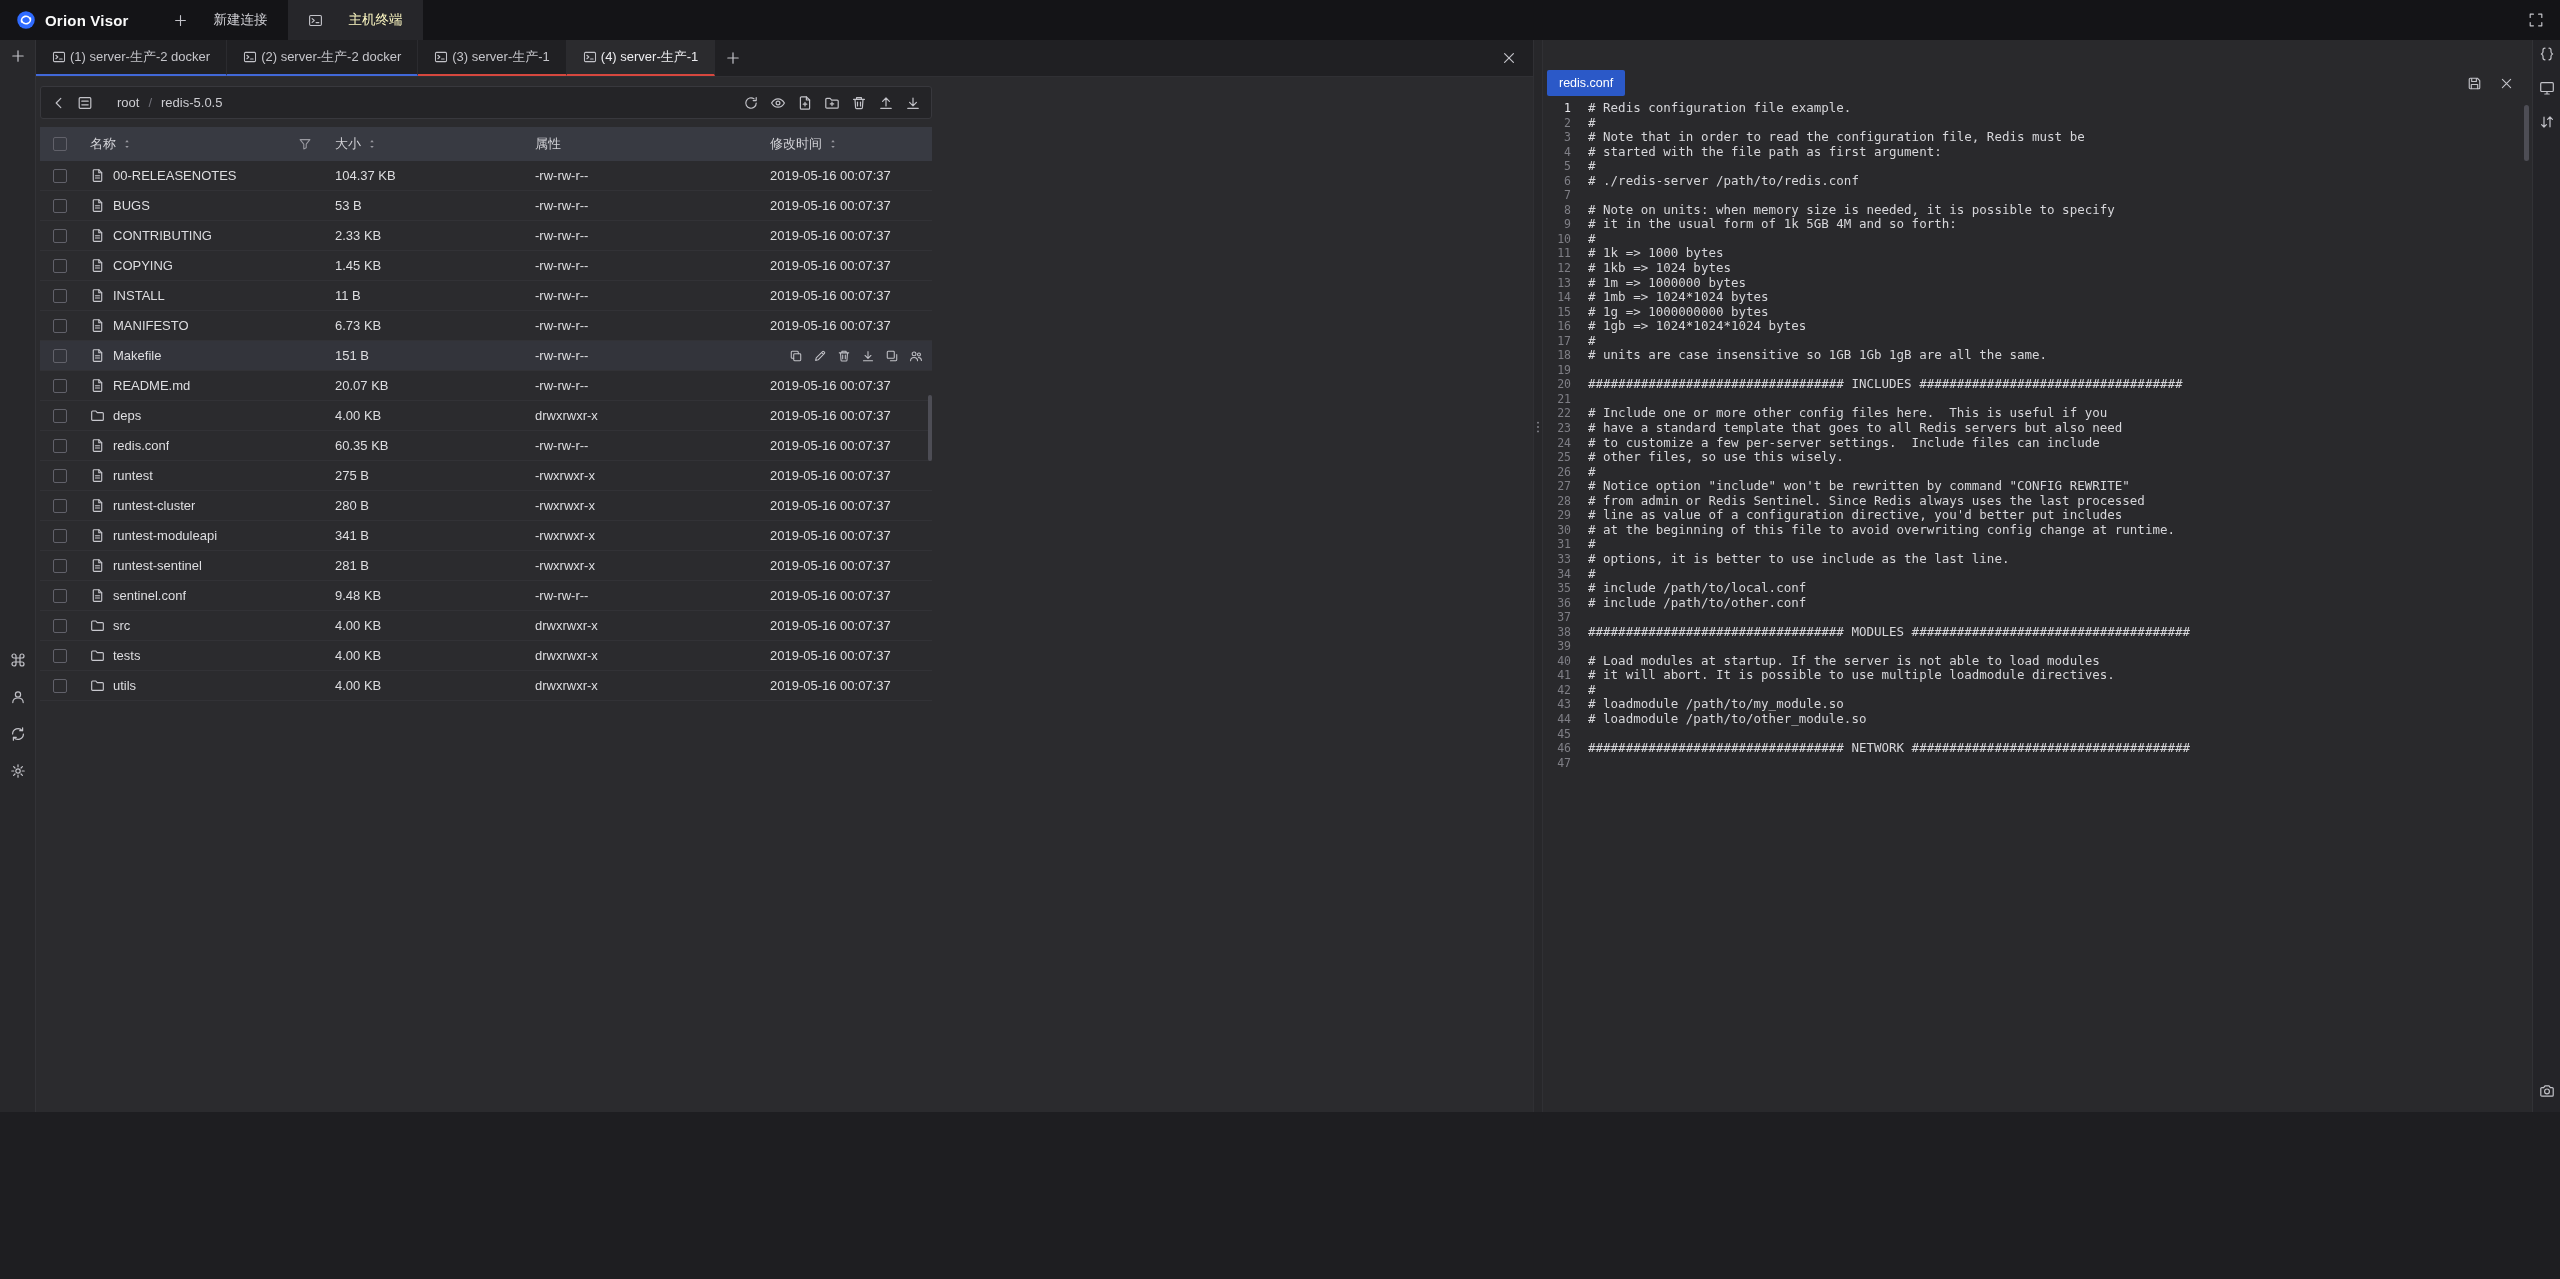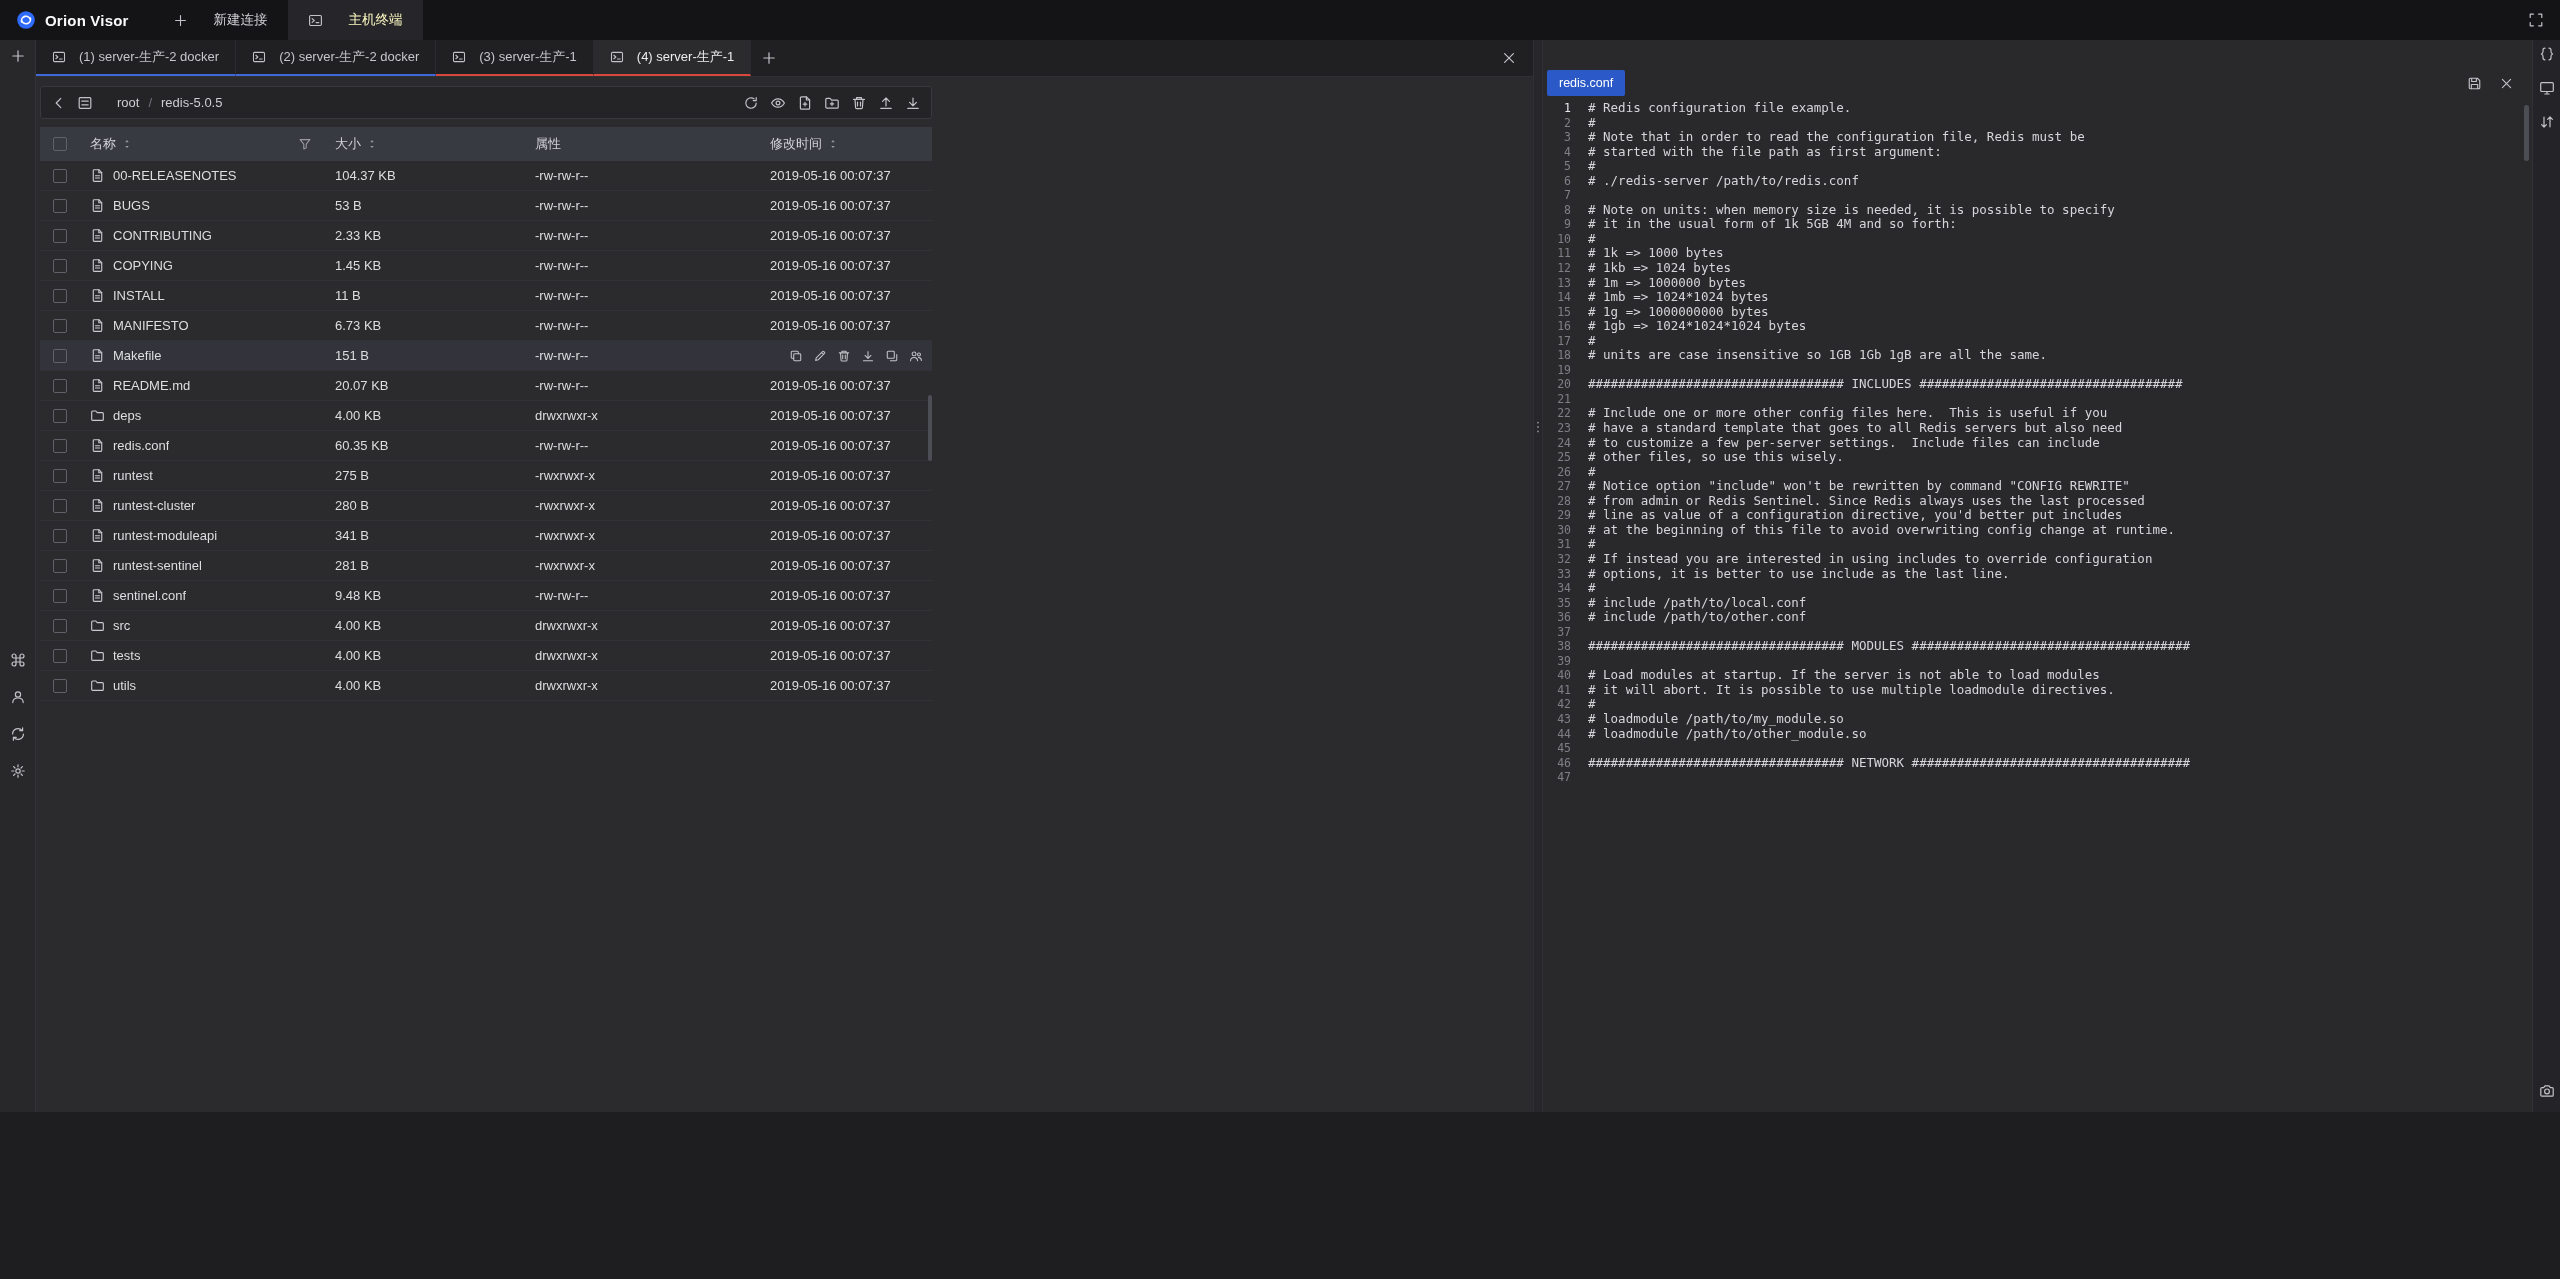--- a/index.html
+++ b/index.html
@@ -27,21 +27,21 @@
 
 .body-row{flex:1;display:flex;min-height:0}
 .left-rail{flex:0 0 36px;background:#28282b;border-right:1px solid #333337;position:relative}
 .left-rail .new-tab{position:absolute;top:4px;left:6px}
 .rail-group{position:absolute;top:608px;left:6px;display:flex;flex-direction:column;gap:13px}
 .left-stack{flex:0 0 1497px;display:flex;flex-direction:column;min-width:0}
 
 
 .tabbar{flex:0 0 37px;background:#202023;display:flex;align-items:stretch;border-bottom:1px solid #303034}
 .tabs-wrap{display:flex;align-items:stretch}
-.term-tab{display:flex;align-items:center;gap:13px;padding:0 16px;font-size:13px;color:#c5c5ca;border-right:1px solid #2b2b2f;border-bottom:2px solid transparent;cursor:pointer}
+.term-tab{display:flex;align-items:center;gap:4px;padding:0 16px;font-size:13px;color:#c5c5ca;border-right:1px solid #2b2b2f;border-bottom:2px solid transparent;cursor:pointer}
 .term-tab .ic{width:14px;height:14px}
 .term-tab.active{background:#2b2b2e;color:#ededf0}
 .add-tab{align-self:center;margin-left:6px}
 .tab-close{align-self:center;margin-left:auto;margin-right:12px}
 
 
 .file-panel{flex:1;background:#2b2b2e;min-height:0;padding-left:4px}
 .file-toolbar{display:flex;align-items:center;gap:2px;height:33px;width:892px;margin-top:9px;background:#242427;border:1px solid #38383d;border-radius:3px;padding:0 6px}
 .breadcrumb{flex:1;display:flex;align-items:center;gap:9px;margin-left:18px;font-size:13px;color:#cdcdd2}
 .crumb-sep{color:#72727a}
@@ -770,21 +770,20 @@
             <div class="cline"><span class="lnum">22</span><span class="ctext"># Include one or more other config files here.  This is useful if you</span></div>
             <div class="cline"><span class="lnum">23</span><span class="ctext"># have a standard template that goes to all Redis servers but also need</span></div>
             <div class="cline"><span class="lnum">24</span><span class="ctext"># to customize a few per-server settings.  Include files can include</span></div>
             <div class="cline"><span class="lnum">25</span><span class="ctext"># other files, so use this wisely.</span></div>
             <div class="cline"><span class="lnum">26</span><span class="ctext">#</span></div>
             <div class="cline"><span class="lnum">27</span><span class="ctext"># Notice option "include" won't be rewritten by command "CONFIG REWRITE"</span></div>
             <div class="cline"><span class="lnum">28</span><span class="ctext"># from admin or Redis Sentinel. Since Redis always uses the last processed</span></div>
             <div class="cline"><span class="lnum">29</span><span class="ctext"># line as value of a configuration directive, you'd better put includes</span></div>
             <div class="cline"><span class="lnum">30</span><span class="ctext"># at the beginning of this file to avoid overwriting config change at runtime.</span></div>
             <div class="cline"><span class="lnum">31</span><span class="ctext">#</span></div>
-            <div class="cline"><span class="lnum">32</span><span class="ctext"># If instead you are interested in using includes to override configuration</span></div>
             <div class="cline"><span class="lnum">33</span><span class="ctext"># options, it is better to use include as the last line.</span></div>
             <div class="cline"><span class="lnum">34</span><span class="ctext">#</span></div>
             <div class="cline"><span class="lnum">35</span><span class="ctext"># include /path/to/local.conf</span></div>
             <div class="cline"><span class="lnum">36</span><span class="ctext"># include /path/to/other.conf</span></div>
             <div class="cline"><span class="lnum">37</span><span class="ctext"></span></div>
             <div class="cline"><span class="lnum">38</span><span class="ctext">################################## MODULES #####################################</span></div>
             <div class="cline"><span class="lnum">39</span><span class="ctext"></span></div>
             <div class="cline"><span class="lnum">40</span><span class="ctext"># Load modules at startup. If the server is not able to load modules</span></div>
             <div class="cline"><span class="lnum">41</span><span class="ctext"># it will abort. It is possible to use multiple loadmodule directives.</span></div>
             <div class="cline"><span class="lnum">42</span><span class="ctext">#</span></div>

